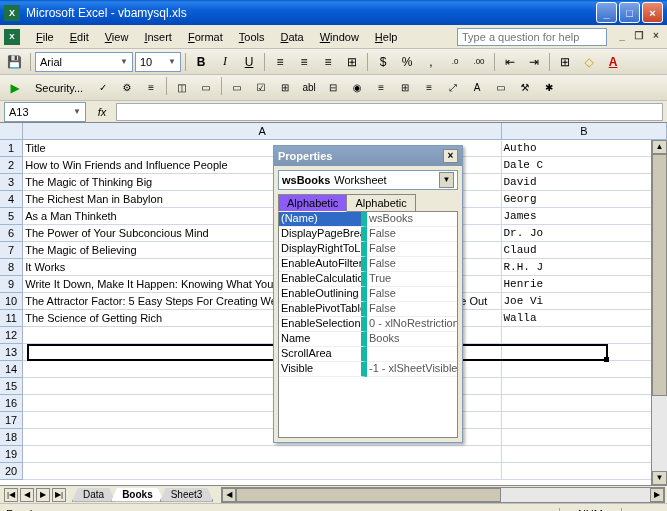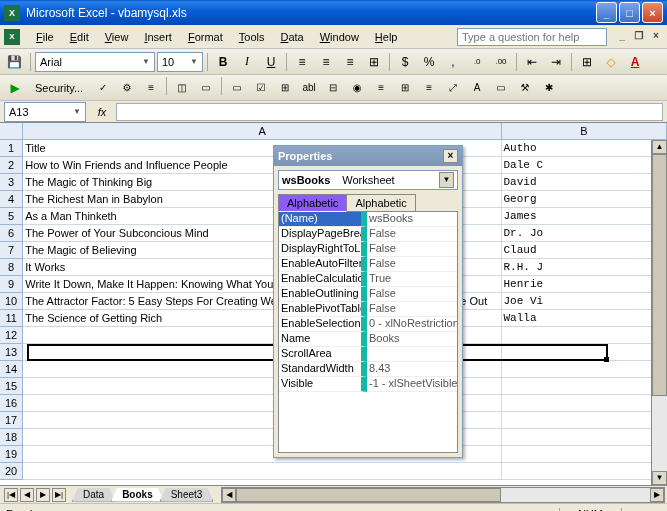--- a/index.html
+++ b/index.html
@@ -102,21 +102,21 @@
   <div class="docbtns">
     <div class="docbtn">_</div>
     <div class="docbtn">❐</div>
     <div class="docbtn">×</div>
   </div>
 </div>
 
 <div class="toolbar">
   <div class="tbtn">💾</div>
   <div class="tsep"></div>
-  <div class="fontbox" style="width:120px">
+  <div class="fontbox" style="width:98px">
     <span>Arial</span>
     <span class="dd">▼</span>
   </div>
   <div class="fontbox" style="width:46px">
     <span>10</span>
     <span class="dd">▼</span>
   </div>
   <div class="tsep"></div>
   <div class="tbtn" style="font-weight:bold">B</div>
   <div class="tbtn" style="font-style:italic;font-family:serif">I</div>
@@ -288,21 +288,21 @@
     </div>
   <div class="selected-cell" style="left:27px;top:221px;width:581px;height:17px"></div>
 
   <div class="props-panel">
     <div class="props-title">
       <span>Properties</span>
       <div class="close">×</div>
     </div>
     <div class="props-combo">
       <span class="bold">wsBooks</span>
-      <span style="margin-left:12px">Worksheet</span>
+      <span style="margin-left:4px">Worksheet</span>
       <div class="dd">▼</div>
     </div>
     <div class="props-tabs">
       <div class="props-tab active">Alphabetic</div>
       <div class="props-tab">Alphabetic</div>
     </div>
     <div class="props-grid">
       <div id="propsrows">
           <div class="props-row selected">
             <div class="props-key">(Name)</div>
@@ -336,24 +336,20 @@
             <div class="props-key">EnableSelection</div>
             <div class="props-val">0 - xlNoRestrictions</div>
           </div>
           <div class="props-row">
             <div class="props-key">Name</div>
             <div class="props-val">Books</div>
           </div>
           <div class="props-row">
             <div class="props-key">ScrollArea</div>
             <div class="props-val"></div>
-          </div>
-          <div class="props-row">
-            <div class="props-key">StandardWidth</div>
-            <div class="props-val">8.43</div>
           </div>
           <div class="props-row">
             <div class="props-key">Visible</div>
             <div class="props-val">-1 - xlSheetVisible</div>
           </div>
         </div>
       <div style="height:60px"></div>
     </div>
   </div>
 

